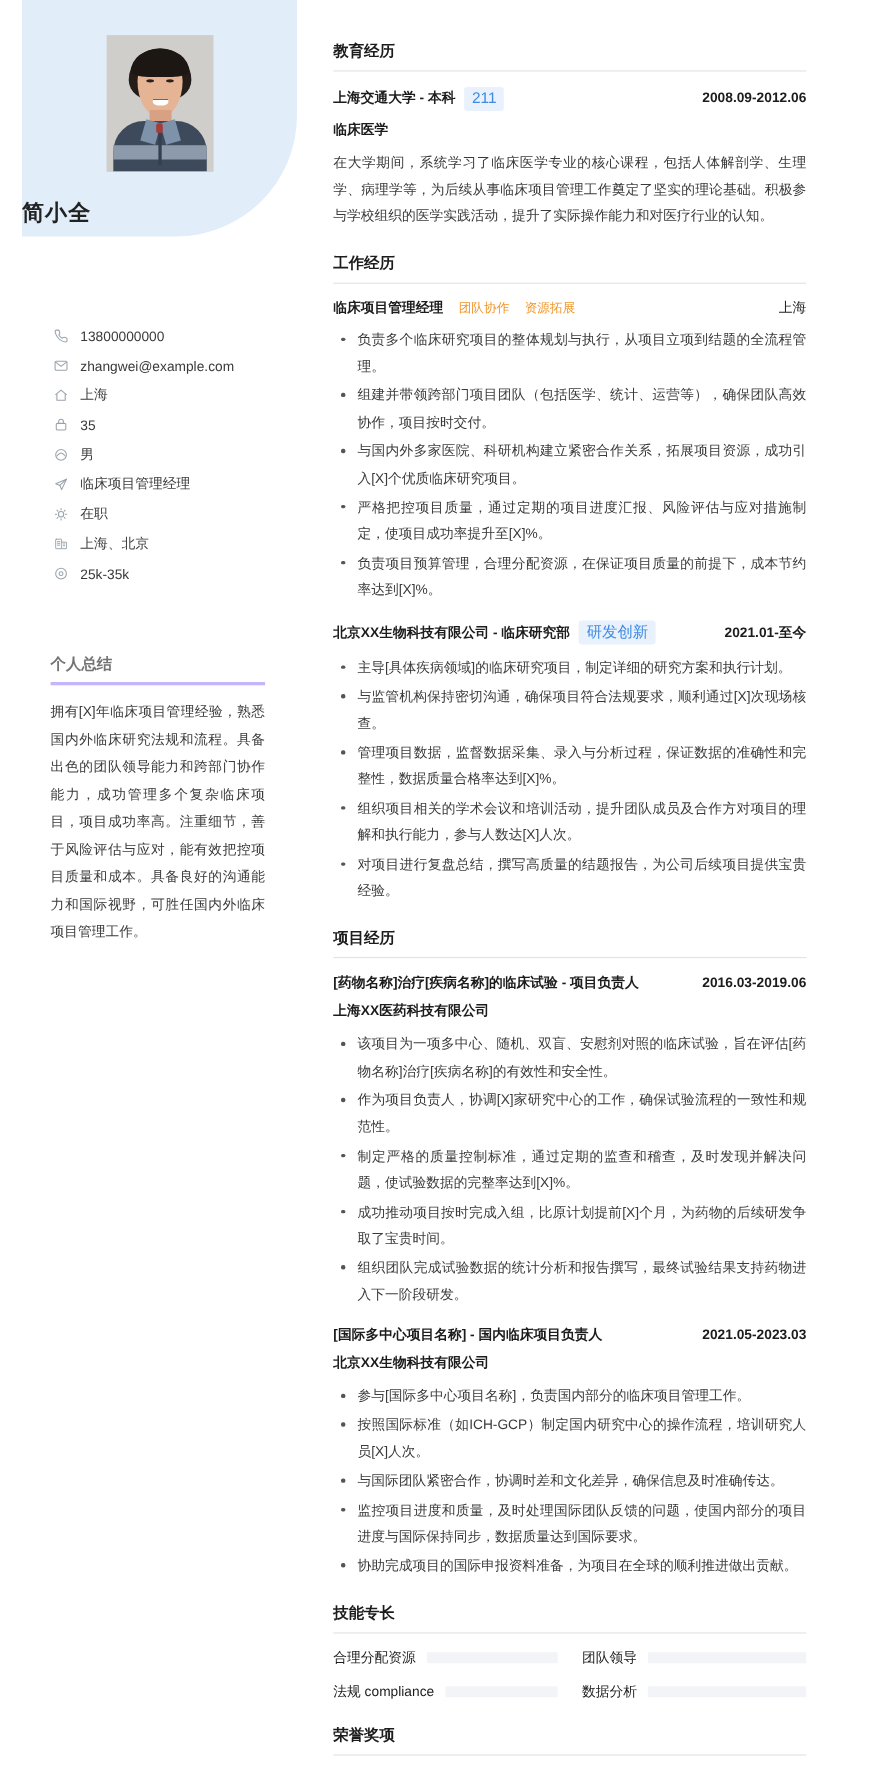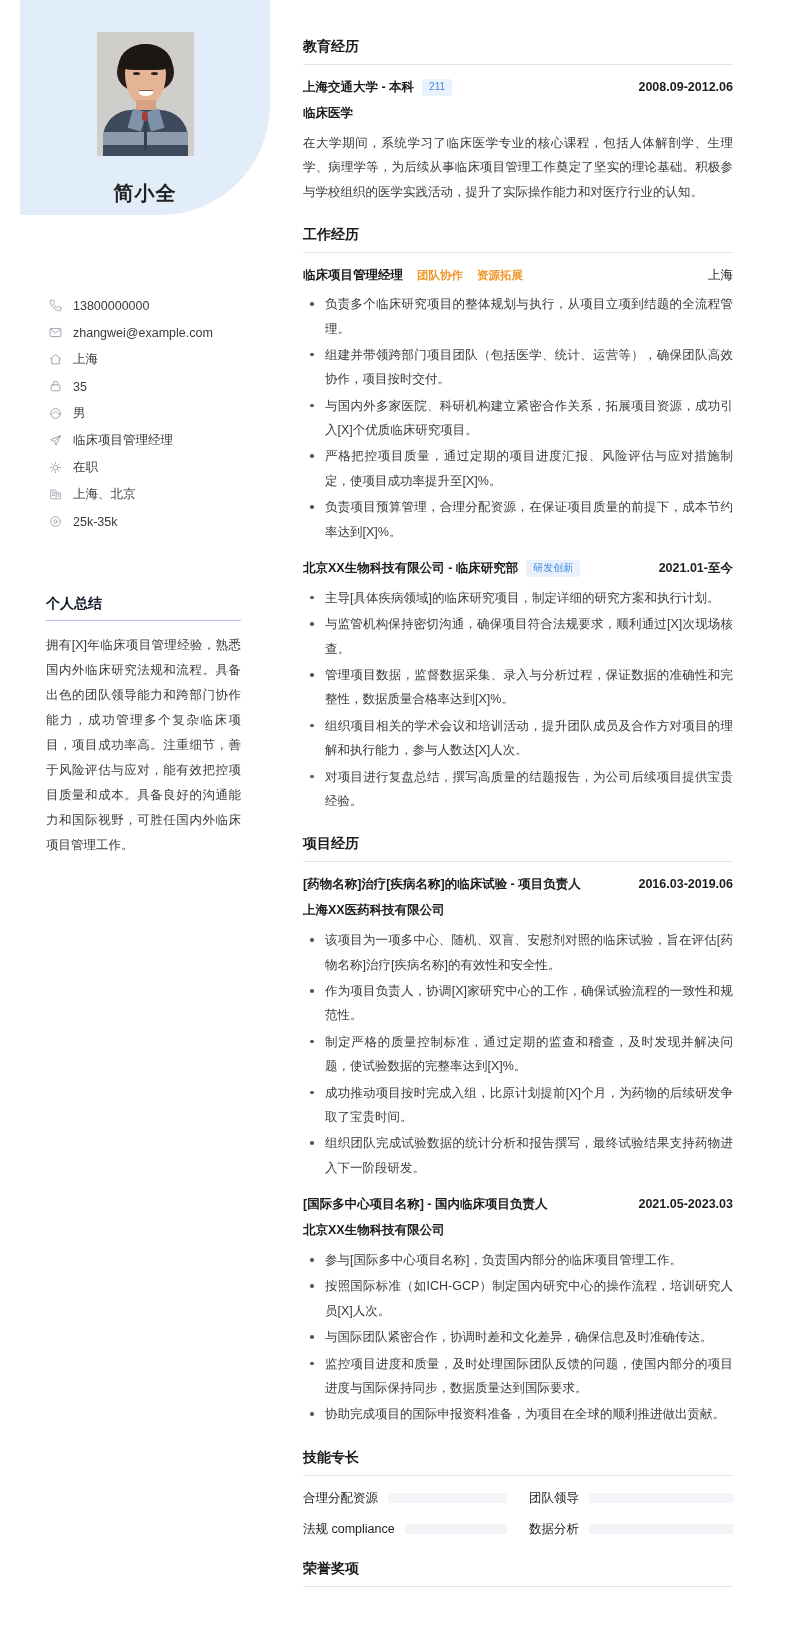--- a/index.html
+++ b/index.html
@@ -53,21 +53,21 @@
   .ph-mouth { position:absolute; left:42px; top:58px; width:14px; height:6px; background:#ffffff; border-radius:0 0 50% 50%; border-top:1px solid #8d5b49; }
   .ph-neck { position:absolute; left:39px; top:68px; width:20px; height:14px; background:#d9a183; }
   .ph-body { position:absolute; left:6px; top:78px; width:85px; height:46px; background:#3d4a5c; border-radius:28px 28px 0 0; }
   .ph-stripe { position:absolute; left:6px; top:100px; width:85px; height:13px; background:#8d9aab; }
   .ph-collar-l { position:absolute; left:33px; top:78px; width:14px; height:20px; background:#7e92aa; transform: rotate(16deg); }
   .ph-collar-r { position:absolute; left:51px; top:78px; width:14px; height:20px; background:#7e92aa; transform: rotate(-16deg); }
   .ph-tie { position:absolute; left:45px; top:80px; width:6px; height:9px; background:#a43c3c; border-radius:2px; }
   .ph-placket { position:absolute; left:47px; top:88px; width:3px; height:30px; background:#32404f; }
 
   .name {
-    text-align: center;
+    text-align: left;
     margin-top: 24px;
     font-size: 20px;
     font-weight: 700;
     color: #222;
     letter-spacing: 1px;
   }
 
   .contact-list {
     position: absolute;
     left: 20px;
@@ -97,23 +97,23 @@
 
   .side-section {
     position: absolute;
     left: 46px;
     top: 595px;
     width: 195px;
   }
   .side-title {
     font-size: 14px;
     font-weight: 700;
-    color: #0f172a;
+    color: #737373;
     padding-bottom: 7px;
-    border-bottom: 1px solid #c4b5fd;
+    border-bottom: 3px solid #c4b5fd;
     margin-bottom: 12px;
   }
   .side-body {
     font-size: 12.5px;
     line-height: 2.0;
     color: #3a3a3a;
     text-align: justify;
   }
 
   
@@ -155,21 +155,21 @@
   }
   .date {
     font-size: 12.5px;
     font-weight: 700;
     color: #1c1c1c;
     white-space: nowrap;
     margin-left: 10px;
   }
   .tag-blue {
     display: inline-block;
-    font-size: 10px;
+    font-size: 14px;
     color: #3f8ae0;
     background: #e8f1fc;
     border-radius: 3px;
     padding: 2px 7px;
     line-height: 1.25;
     font-weight: 400;
   }
   .row2 {
     display: flex;
     align-items: baseline;
@@ -178,21 +178,21 @@
   }
   .row2 .left { display: flex; align-items: center; gap: 14px; flex-wrap: wrap; }
   .role {
     font-size: 12.5px;
     font-weight: 700;
     color: #1c1c1c;
   }
   .tag-orange {
     font-size: 11.5px;
     color: #f0962a;
-    font-weight: 700;
+    font-weight: 400;
   }
   .place {
     font-size: 12.5px;
     color: #1c1c1c;
     white-space: nowrap;
     margin-left: 10px;
   }
   .subline {
     font-size: 12.5px;
     font-weight: 700;

